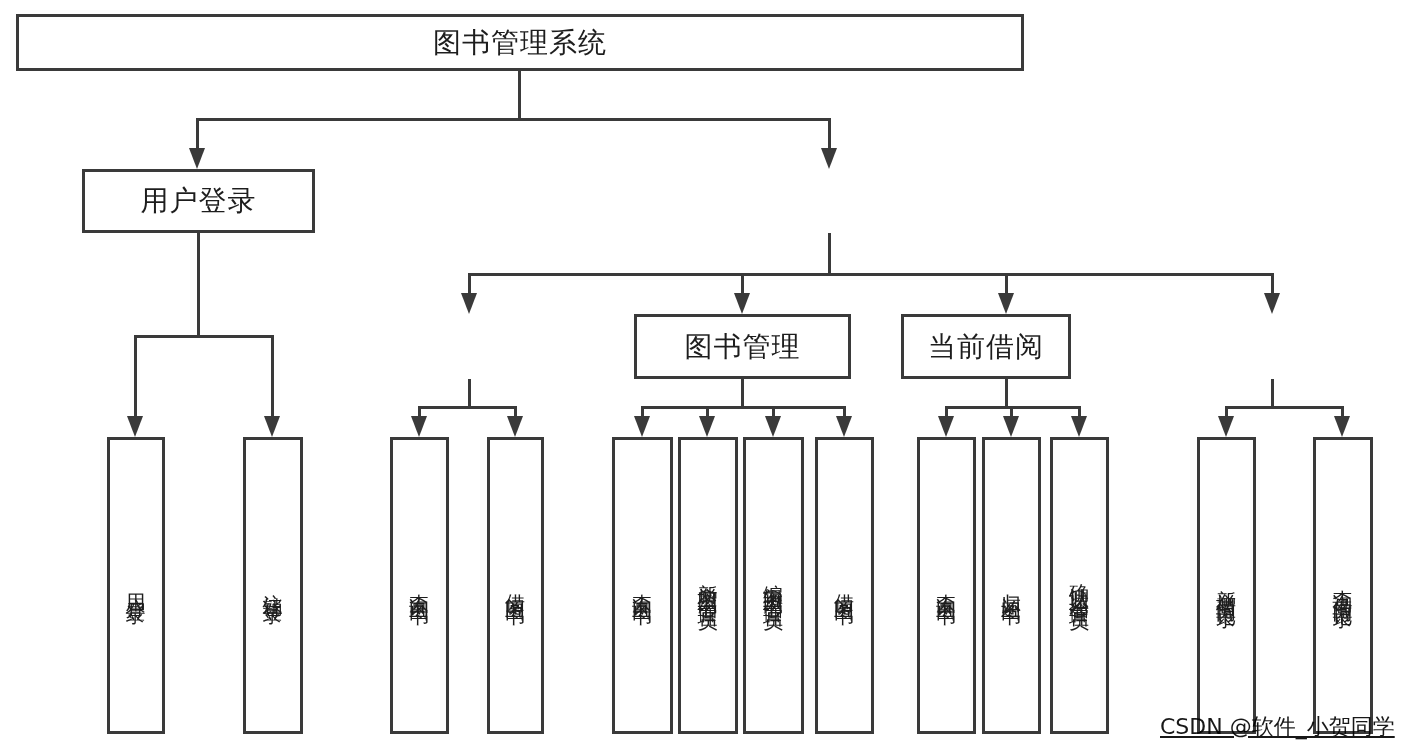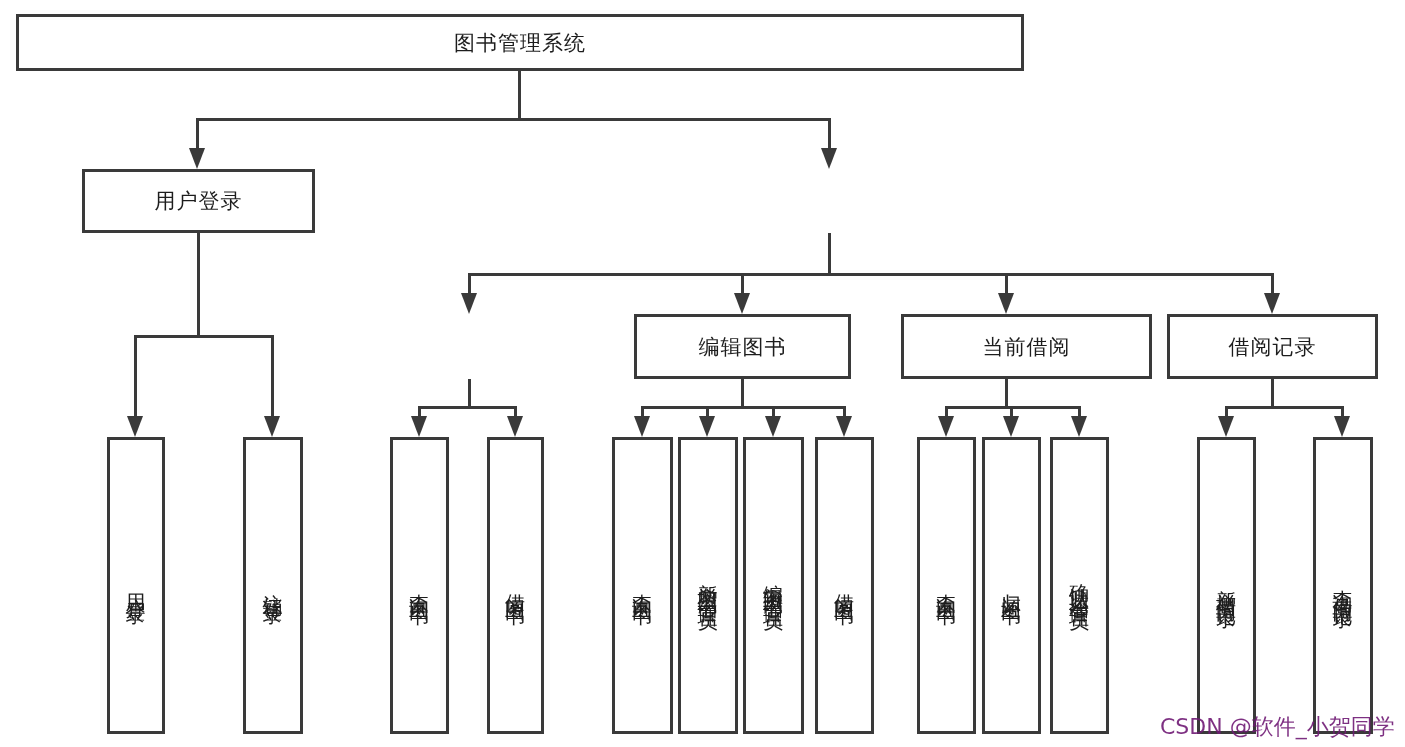--- a/index.html
+++ b/index.html
@@ -14,21 +14,21 @@
   .node {
     position: absolute;
     box-sizing: border-box;
     border: 3px solid #3a3a3a;
     background: #ffffff;
     display: flex;
     align-items: center;
     justify-content: center;
     color: #1d1d1d;
   }
-  .hlabel { font-size: 21px; letter-spacing: 1px; white-space: nowrap; }
+  .hlabel { font-size: 28px; letter-spacing: 1px; white-space: nowrap; }
   .vlabel {
     writing-mode: vertical-rl;
     text-orientation: mixed;
     font-size: 20px;
     letter-spacing: 4px;
     line-height: 1;
     white-space: nowrap;
   }
   .v { position: absolute; width: 3px; background: #3a3a3a; }
   .h { position: absolute; height: 3px; background: #3a3a3a; }
@@ -37,47 +37,45 @@
     width: 0; height: 0;
     border-left: 8px solid transparent;
     border-right: 8px solid transparent;
     border-top: 21px solid #3a3a3a;
   }
   .watermark {
     position: absolute;
     left: 1160px;
     top: 712px;
     font-size: 22px;
-    color: #701a75;
+    color: #000000;
     white-space: nowrap;
     z-index: 5;
     opacity: 0.9;
+    text-decoration: underline;
   }
 </style>
 </head>
 <body>
 
 <div id="canvas">
 
   <div class="node" style="left:16px; top:14px; width:1008px; height:57px;">
     <span class="hlabel">图书管理系统</span>
   </div>
 
   <div class="node" style="left:82px; top:169px; width:233px; height:64px;">
     <span class="hlabel">用户登录</span>
   </div>
 
   <div class="node" style="left:634px; top:314px; width:217px; height:65px;">
-    <span class="hlabel">编辑图书</span>
+    <span class="hlabel">图书管理</span>
   </div>
-  <div class="node" style="left:901px; top:314px; width:251px; height:65px;">
+  <div class="node" style="left:901px; top:314px; width:170px; height:65px;">
     <span class="hlabel">当前借阅</span>
-  </div>
-  <div class="node" style="left:1167px; top:314px; width:211px; height:65px;">
-    <span class="hlabel">借阅记录</span>
   </div>
 
   <div class="node" style="left:107px; top:437px; width:58px; height:297px;">
     <span class="vlabel">用户登录</span>
   </div>
   <div class="node" style="left:243px; top:437px; width:60px; height:297px;">
     <span class="vlabel">注销登录</span>
   </div>
 
   <div class="node" style="left:390px; top:437px; width:59px; height:297px;">

